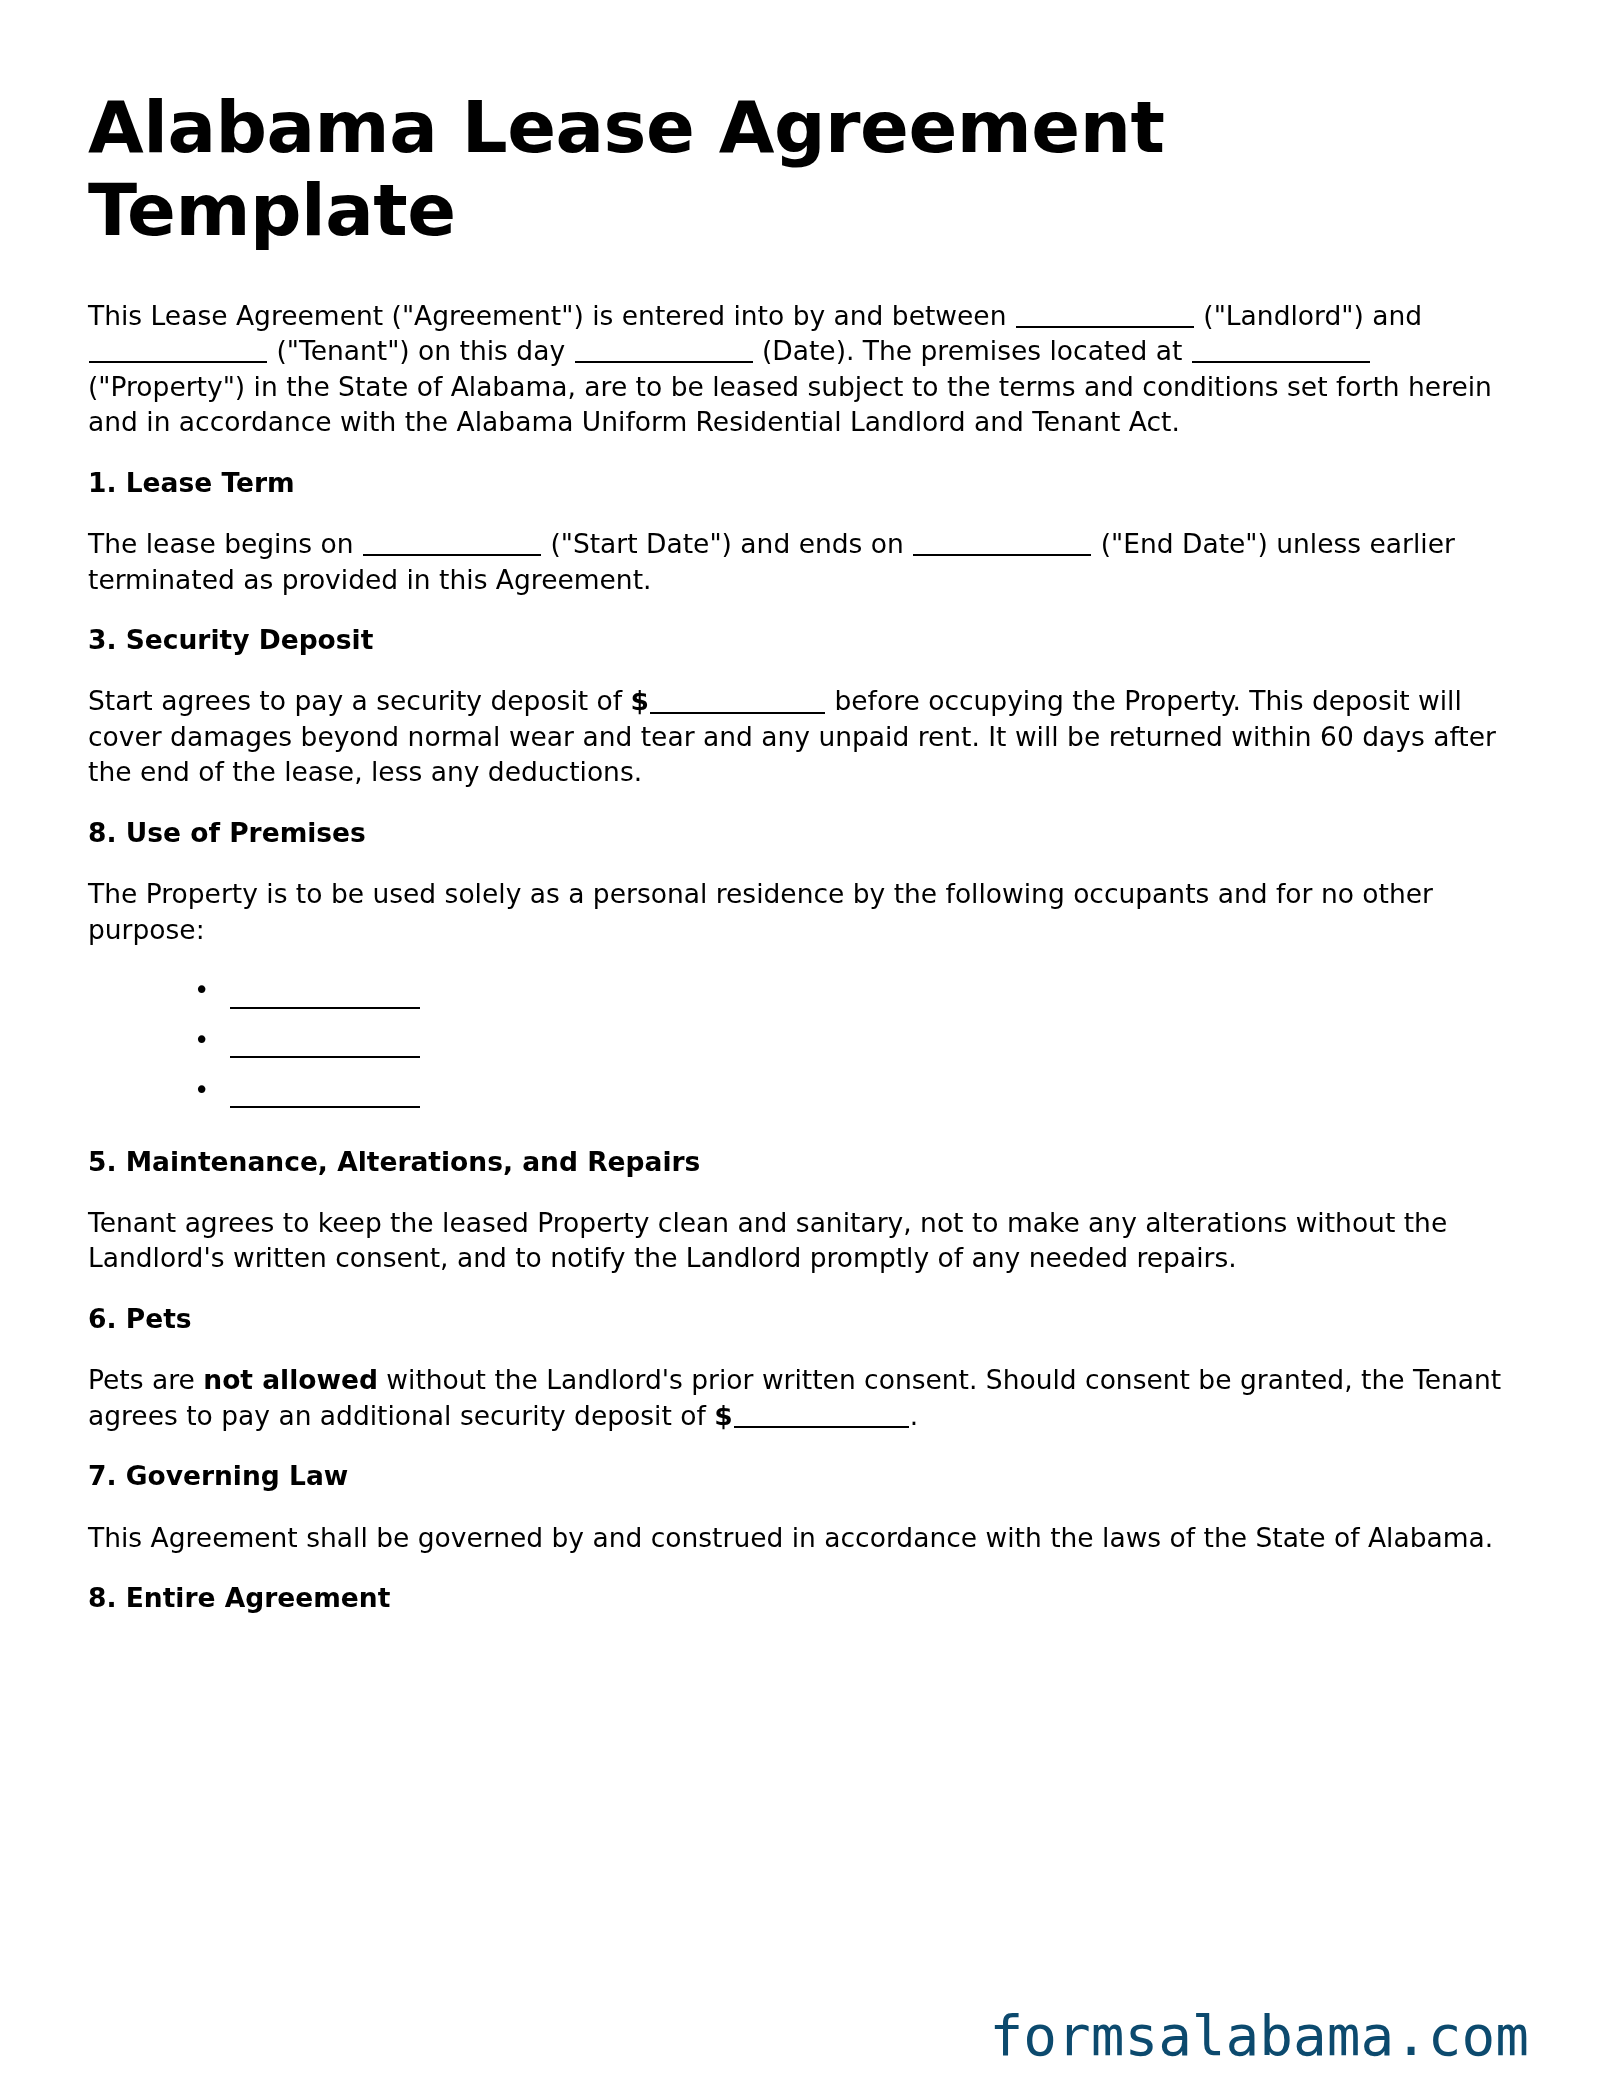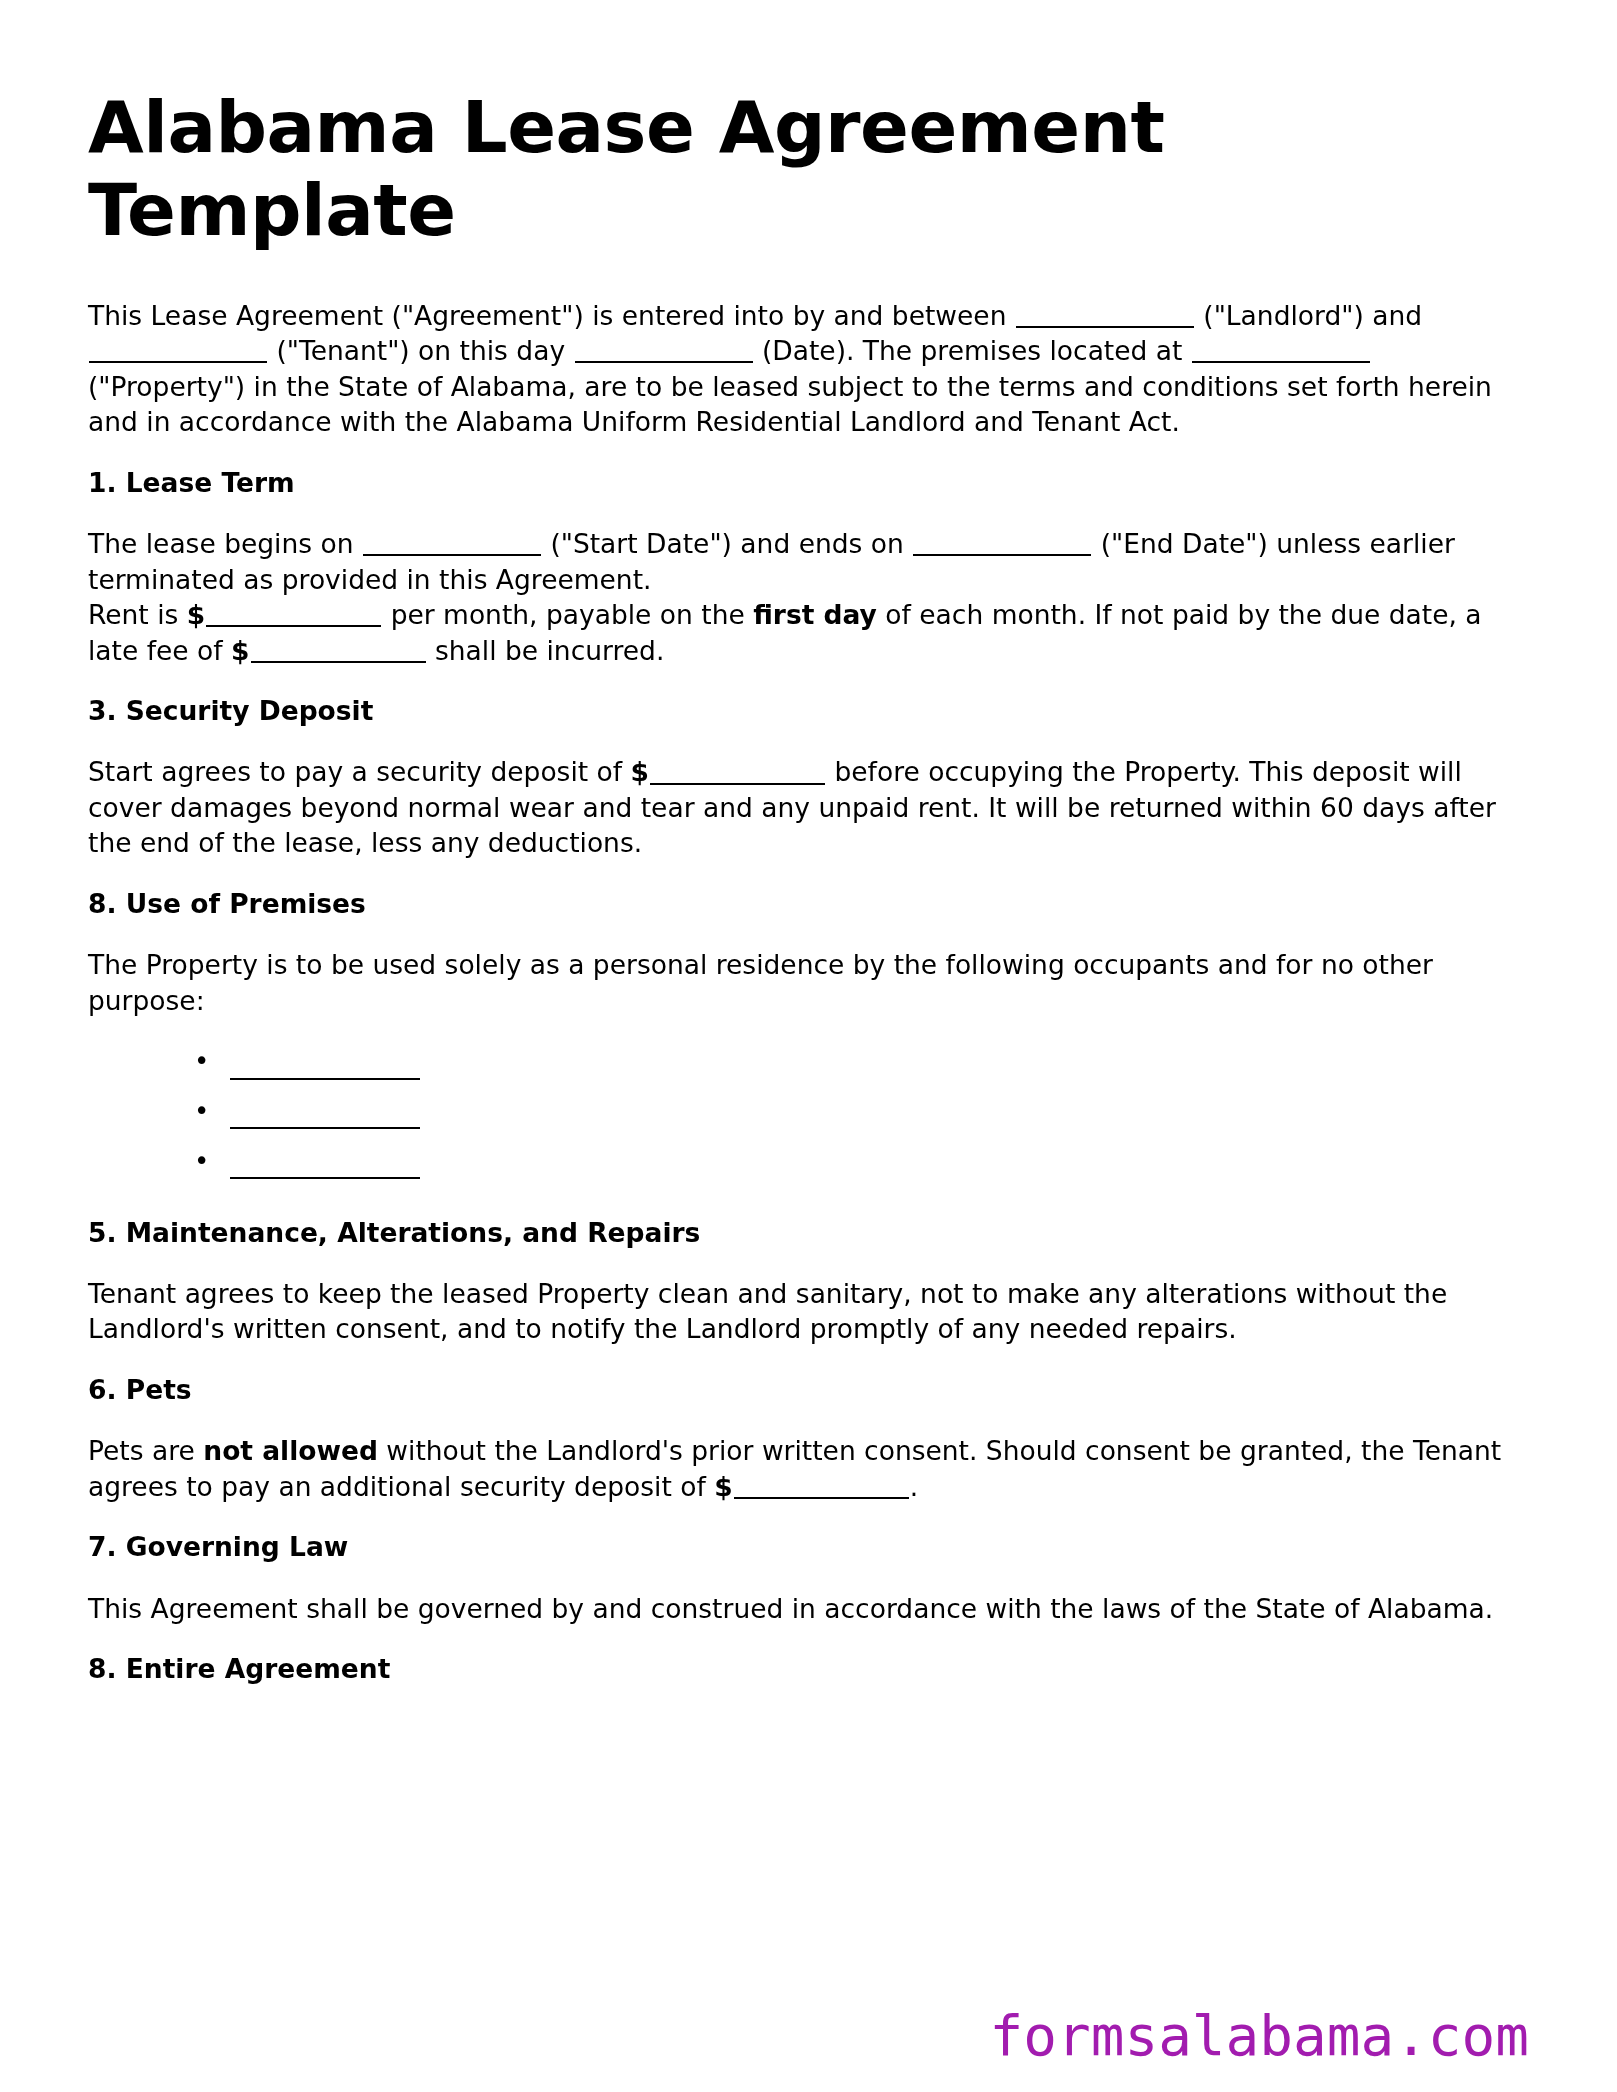--- a/index.html
+++ b/index.html
@@ -87,21 +87,21 @@
     height: 0.95em;
     vertical-align: -0.15em;
   }
   .watermark {
     position: absolute;
     right: 88px;
     bottom: 24px;
     font-family: "DejaVu Sans Mono", monospace;
     font-size: 56px;
     letter-spacing: 0px;
-    color: #a21caf;
+    color: #0c4a6e;
     white-space: nowrap;
   }
 </style>
 </head>
 <body>
 
 <div class="page">
 
   <h1 class="doc-title">Alabama Lease Agreement Template</h1>
 
@@ -119,29 +119,20 @@
 
   <div class="section-heading">1. Lease Term</div>
   <p class="para">
     <span>The lease begins on</span>
     <span class="blank"></span>
     <span>("Start Date") and ends on</span>
     <span class="blank"></span>
     <span>("End Date") unless earlier terminated as provided in this Agreement.</span>
   </p>
 
-  <p class="para">
-    <span>Rent is</span>
-    <b>$</b><span class="blank blank-sm"></span>
-    <span>per month, payable on the</span>
-    <b>first day</b>
-    <span>of each month. If not paid by the due date, a late fee of</span>
-    <b>$</b><span class="blank blank-sm"></span>
-    <span>shall be incurred.</span>
-  </p>
 
   <div class="section-heading">3. Security Deposit</div>
   <p class="para">
     <span>Start agrees to pay a security deposit of</span>
     <b>$</b><span class="blank blank-sm"></span>
     <span>before occupying the Property. This deposit will cover damages beyond normal wear and tear and any unpaid rent. It will be returned within 60 days after the end of the lease, less any deductions.</span>
   </p>
 
   <div class="section-heading">8. Use of Premises</div>
   <p class="para">The Property is to be used solely as a personal residence by the following occupants and for no other purpose:</p>

